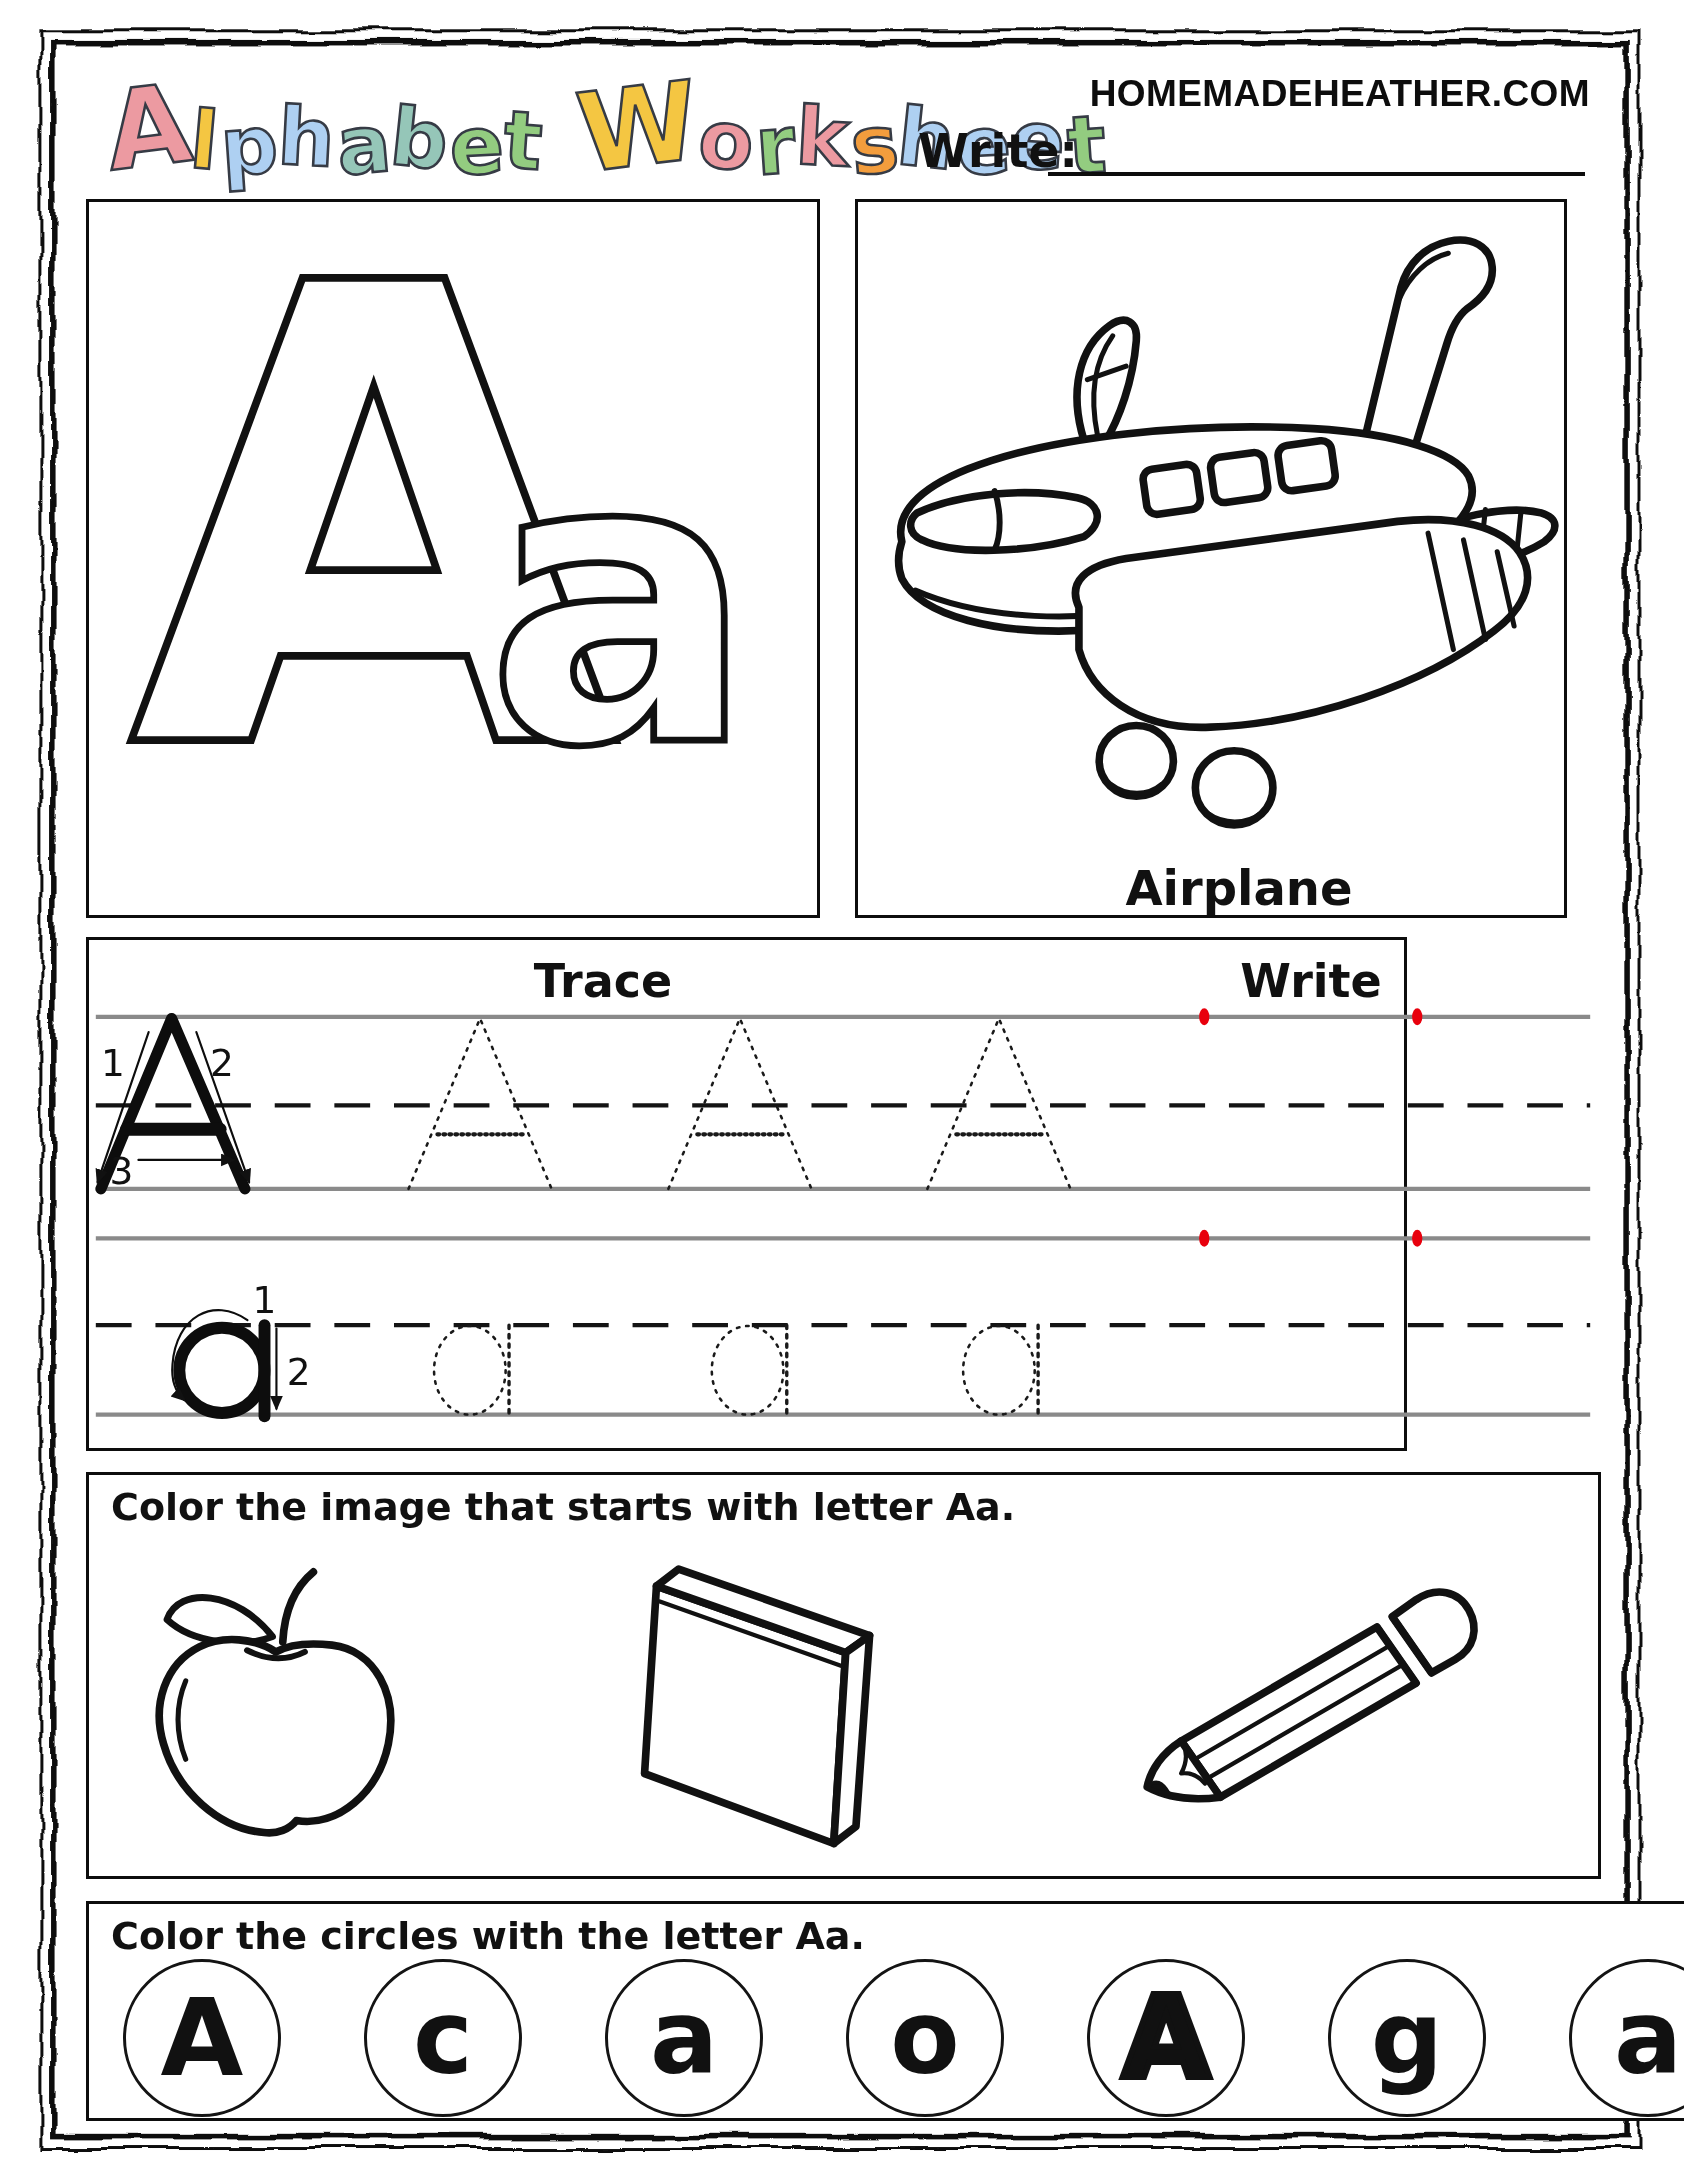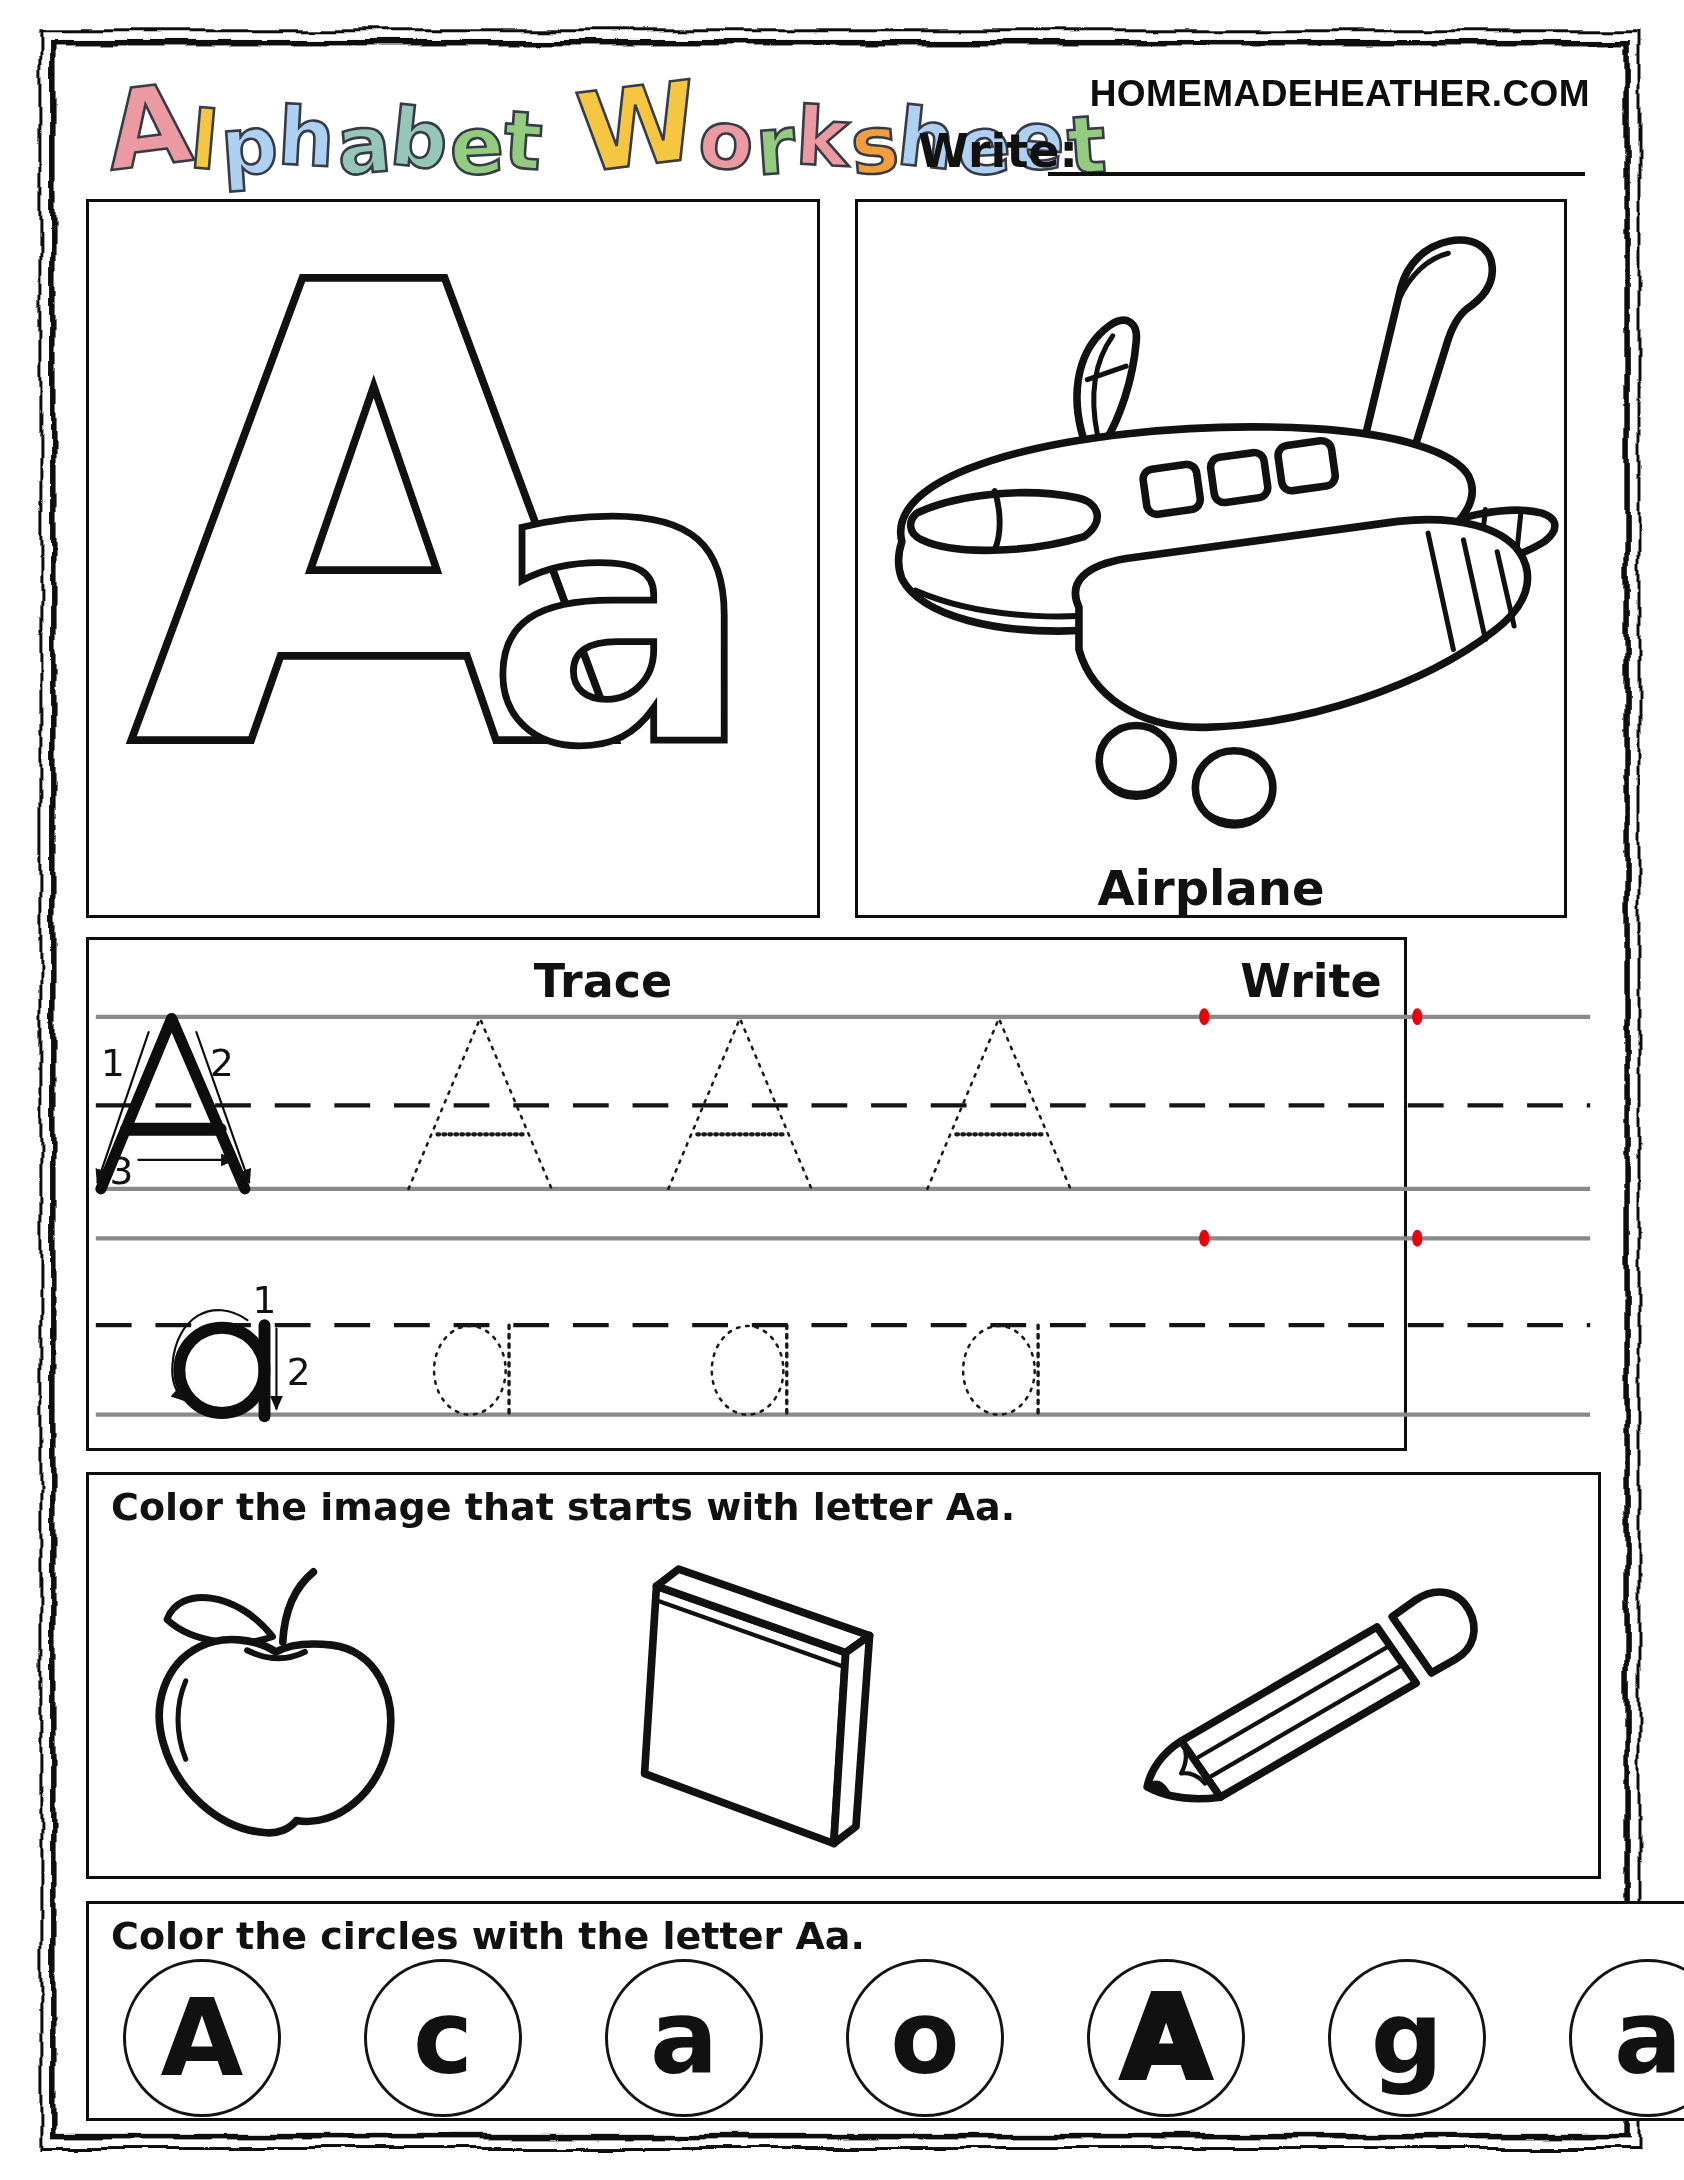--- a/index.html
+++ b/index.html
@@ -31,21 +31,21 @@
   .site-name{position:absolute;top:73px;right:95px;
              font:700 37px "Liberation Sans",sans-serif;letter-spacing:0.4px;color:#0d0d0d;}
   .name-label{position:absolute;left:918px;top:124px;font:600 46px "DejaVu Sans",sans-serif;}
   .name-line{position:absolute;left:1048px;top:124px;width:537px;height:48px;
              border-bottom:4.3px solid #0d0d0d;}
 
   .card{position:absolute;border:3.4px solid #0d0d0d;background:#fff;box-sizing:border-box;}
   .letter-card{left:86px;top:199px;width:734px;height:719px;}
   .object-card{left:855px;top:199px;width:712px;height:719px;}
   .object-label{position:absolute;left:0;top:658px;width:100%;text-align:center;
-                font:600 48px "DejaVu Sans",sans-serif;}
+                font:600 48px "DejaVu Sans",sans-serif;padding-left:28px;}
   .trace-card{left:86px;top:937px;width:1321px;height:514px;}
   .trace-label,.write-label{position:absolute;top:13.6px;transform:translateX(-50%);
                 font:600 46px "DejaVu Sans",sans-serif;}
   .trace-label{left:514px;} .write-label{left:1222px;}
   .image-card{left:86px;top:1472px;width:1515px;height:407px;}
   .instruction{position:absolute;left:22px;top:10.2px;font:600 38px "DejaVu Sans",sans-serif;}
   .circle-card{left:86px;top:1901px;width:1675px;height:220px;}
   .circle-row{position:absolute;left:34px;right:31px;top:55px;display:flex;justify-content:space-between;}
   .circle{width:158px;height:158px;border:3.4px solid #141414;border-radius:50%;box-sizing:border-box;
           display:flex;align-items:center;justify-content:center;background:#fff;}

